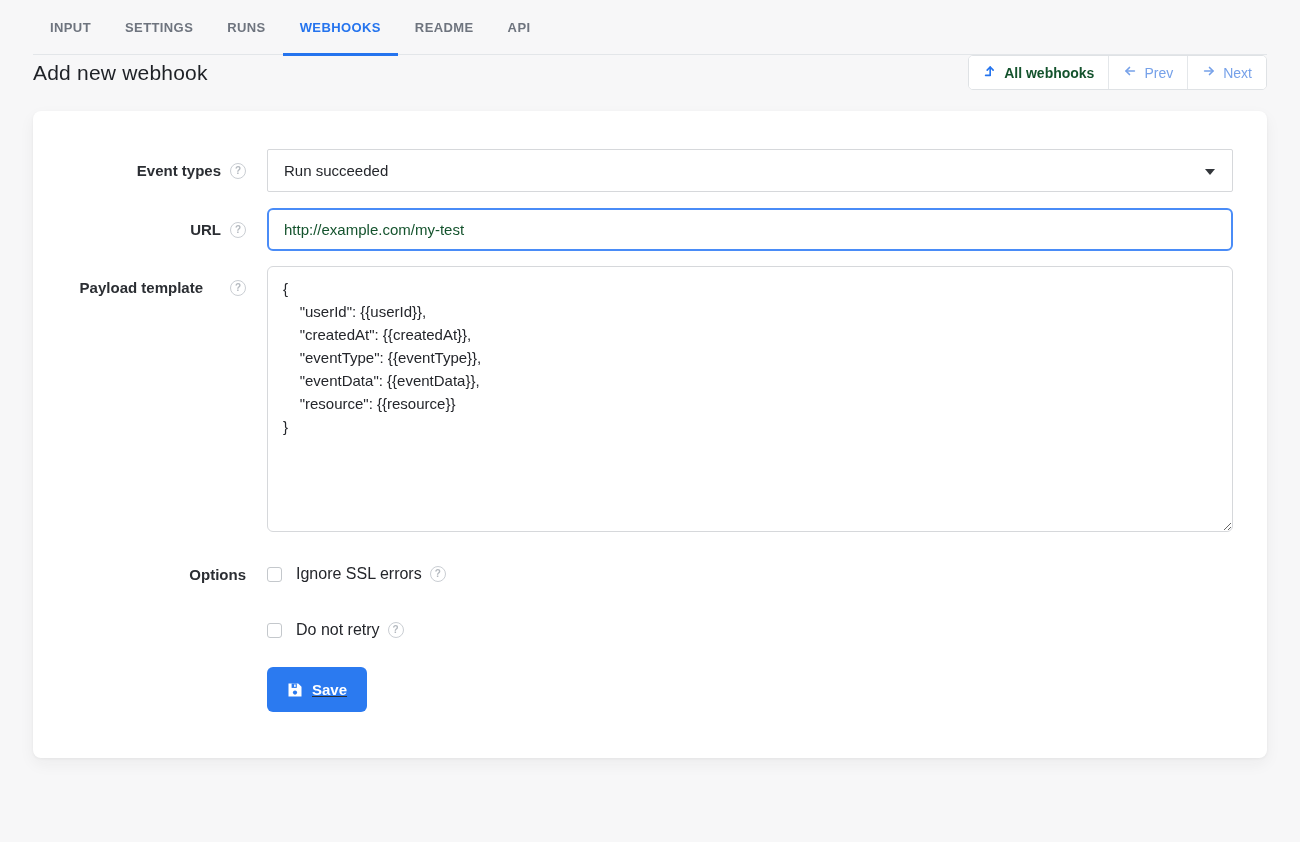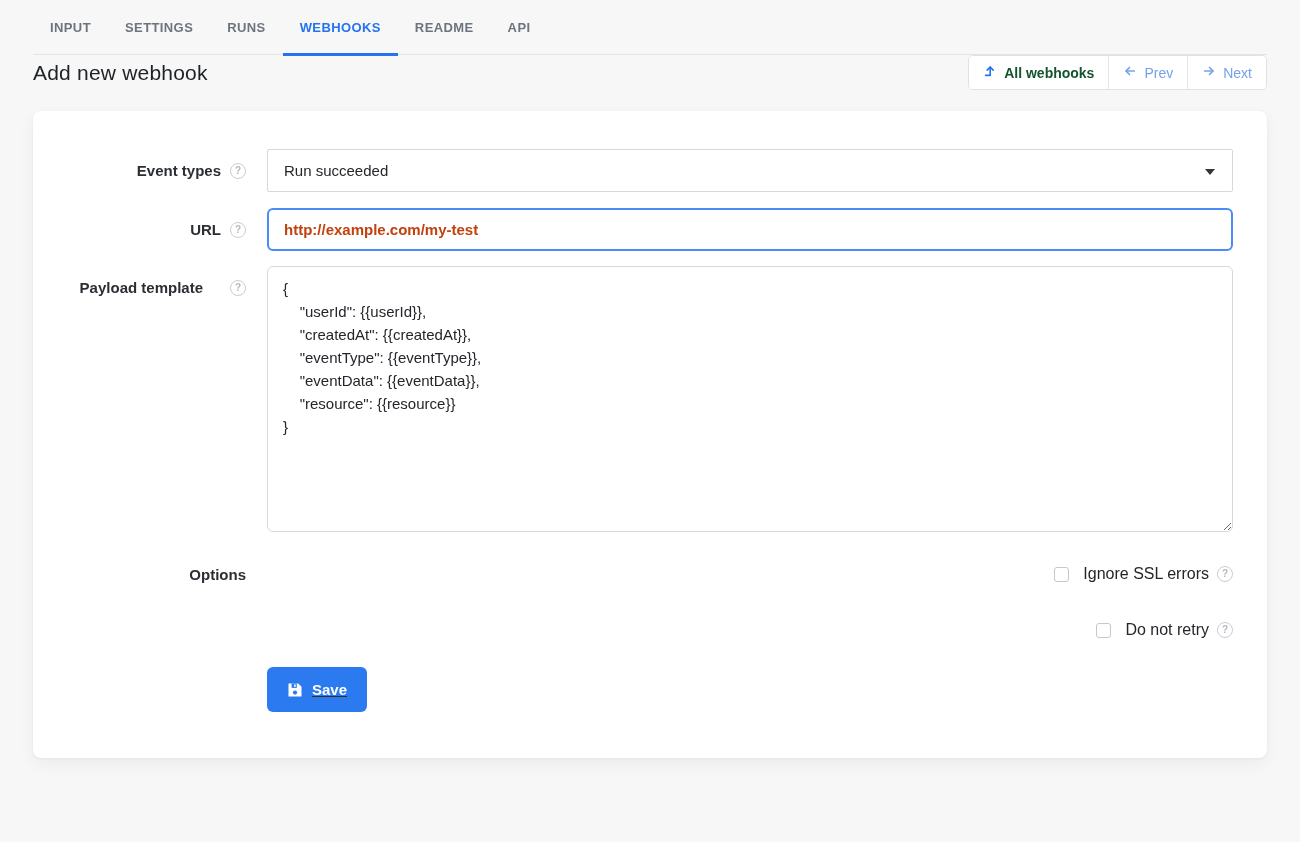--- a/index.html
+++ b/index.html
@@ -134,25 +134,24 @@
     border-top: 6px solid #33363b;
   }
 
   .text-input {
     width: 100%;
     height: 43px;
     border: 2px solid #4a8cf7;
     border-radius: 6px;
     padding: 0 15px;
     font-size: 15px;
-    color: #c2410c;
+    color: #14532d;
     font-family: inherit;
     outline: none;
     background: #fff;
-    font-weight: bold;
   }
 
   .payload-textarea {
     width: 100%;
     height: 266px;
     border: 1px solid #d6d8db;
     border-radius: 6px;
     padding: 10px 15px;
     font-size: 15px;
     line-height: 23px;
@@ -164,21 +163,21 @@
   }
 
   .row-event { margin-top: 0; }
   .row-url { margin-top: 16px; }
   .row-payload { margin-top: 15px; }
   .row-payload .label-cell { padding-top: 13px; gap: 27px; }
   .row-options { margin-top: 29px; }
   .row-options .label-cell { padding-top: 1px; }
 
   .options-list { display: flex; flex-direction: column; gap: 38px; }
-  .checkbox-row { display: flex; align-items: center; gap: 8px; justify-content: flex-end; }
+  .checkbox-row { display: flex; align-items: center; gap: 8px; }
   .checkbox {
     appearance: none;
     -webkit-appearance: none;
     width: 15px; height: 15px;
     border: 1px solid #c4c8cc;
     border-radius: 3px;
     background: #fff;
     cursor: pointer;
     margin: 0 6px 0 0;
     flex: none;

